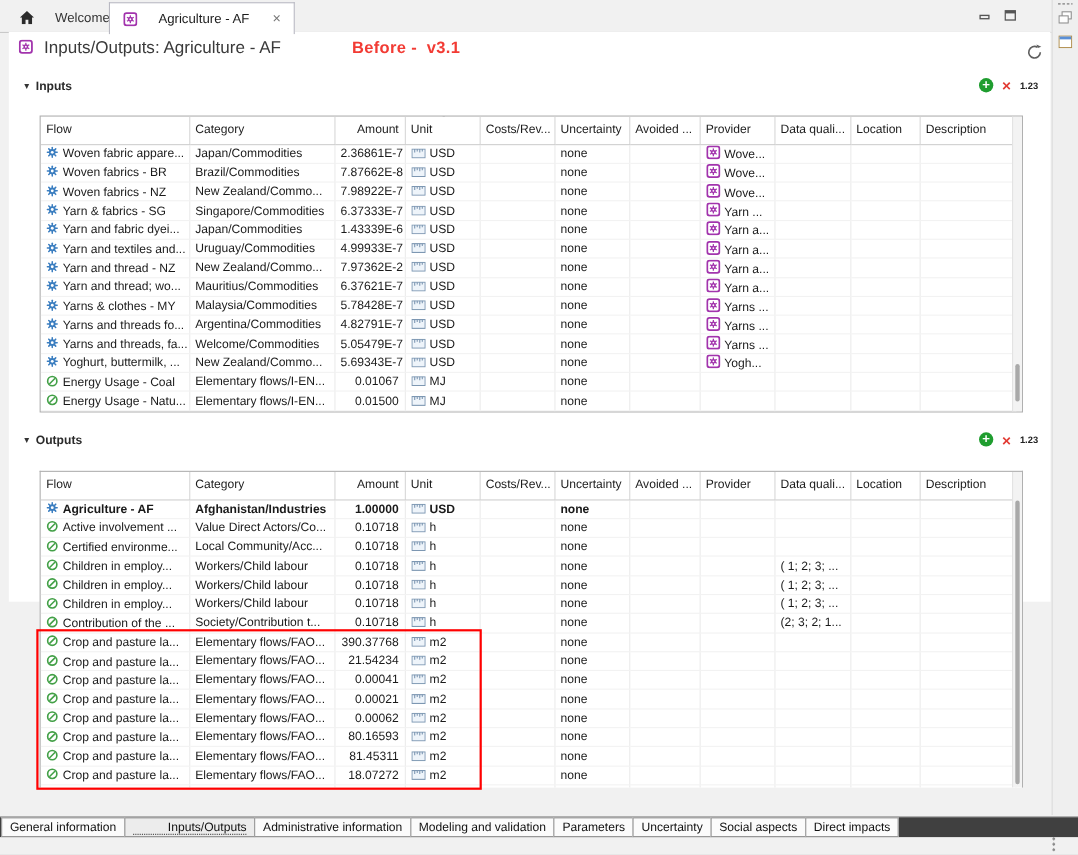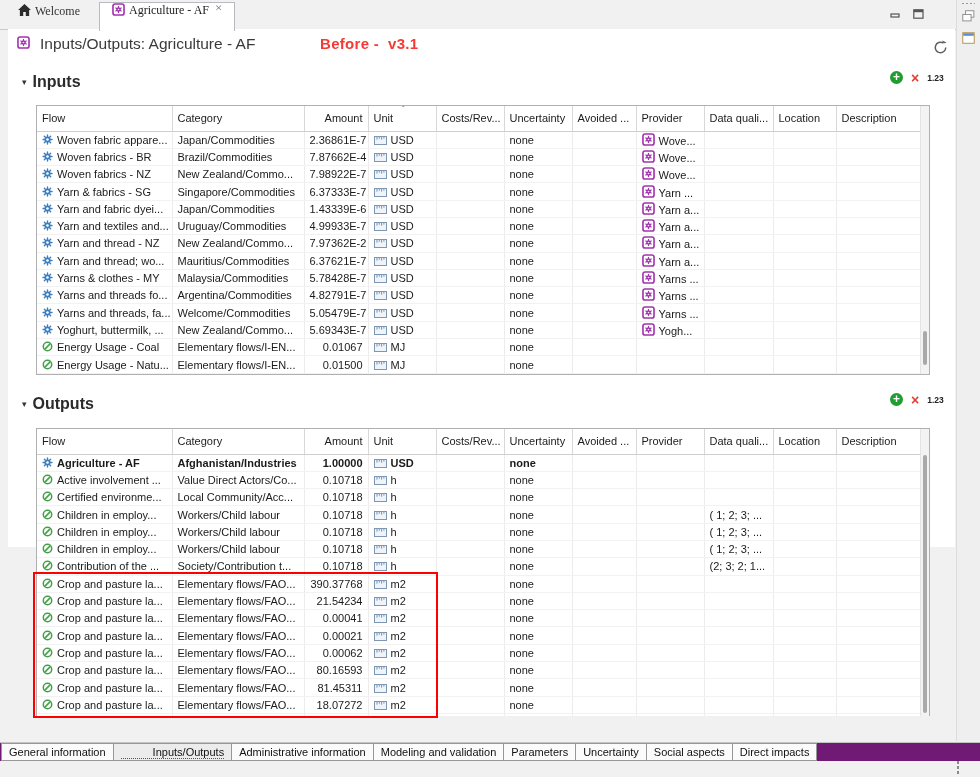--- a/index.html
+++ b/index.html
@@ -1,21 +1,21 @@
 <!DOCTYPE html>
 <html><head>
 <meta charset="utf-8">
 <style>
   html,body{margin:0;padding:0;background:#d8d8d8;}
   .app{position:relative;width:980px;height:777px;background:#f1f1f1;
        font-family:"Liberation Sans",sans-serif;color:#1c1c1c;overflow:hidden;}
 
   
   .tabstrip{position:absolute;left:0;top:0;width:956px;height:29px;background:#f1f1f1;border-bottom:1px solid #c9c9c9;}
-  .tab{position:absolute;display:flex;gap:0;font-size:12px;padding:0 12px;cursor:default;font-family:Liberation Serif, serif;}
+  .tab{position:absolute;display:flex;align-items:center;gap:15px;font-size:12px;padding:0 12px;cursor:default;}
   .tab.inactive{left:6px;top:4px;height:24px;color:#333;}
   .tab.active{left:99px;top:2px;height:28px;background:#fff;border:1px solid #b9b9c2;border-bottom:none;z-index:3;}
   .tclose{margin-left:6px;color:#777;font-size:13px;line-height:10px;}
   .win-controls{position:absolute;right:32px;top:9px;display:flex;gap:12px;z-index:2;}
   .wc{display:inline-block;line-height:0;}
 
   
   .right-strip{position:absolute;right:0;top:0;width:23px;height:741px;background:#efefef;border-left:1px solid #dcdcdc;}
   .grip{position:absolute;left:4px;top:2px;width:14px;height:3px;
         background:radial-gradient(circle,#9a9a9a 35%,transparent 40%);background-size:4px 3px;}
@@ -23,21 +23,21 @@
 
   
   .editor{position:absolute;left:8px;top:29px;width:947px;height:518px;background:#fff;}
   .title-icon{position:absolute;left:9px;top:7px;line-height:0;}
   .page-title{position:absolute;left:32px;top:6px;font-size:15.5px;color:#3a3a3a;}
   .annotation{position:absolute;left:312px;top:6px;font-size:15px;font-weight:bold;white-space:pre;letter-spacing:.3px;}
   .refresh{position:absolute;left:925px;top:11px;line-height:0;cursor:pointer;}
 
   .sec-head{position:absolute;left:14px;display:flex;align-items:center;gap:6px;}
   .tri{font-family:"DejaVu Sans",sans-serif;font-size:9px;color:#333;}
-  .sec-label{font-size:16px;font-weight:bold;color:#2b2b2b;text-align:center;}
+  .sec-label{font-size:11px;font-weight:bold;color:#2b2b2b;text-align:center;}
   .sec-tools{position:absolute;display:flex;align-items:center;gap:8px;}
   .add{width:13px;height:13px;border-radius:50%;background:#1f9d2f;color:#fff;font-size:12px;line-height:12px;
        text-align:center;font-weight:bold;cursor:pointer;}
   .rem{color:#e23b33;font-size:14px;font-weight:bold;line-height:12px;cursor:pointer;}
   .scale{font-size:8.5px;font-weight:bold;color:#222;cursor:pointer;}
 
   
   .table-wrap{position:absolute;left:28px;width:894px;background:#fff;border:1px solid #b0b0b0;overflow:hidden;box-sizing:border-box;}
   .table-wrap table{border-collapse:collapse;table-layout:fixed;width:886px;font-size:11px;}
   .table-wrap th{height:25px;font-weight:normal;text-align:left;padding:0 5px;box-sizing:border-box;
@@ -48,21 +48,21 @@
       border-bottom:1px solid #f2f2f2;white-space:nowrap;overflow:hidden;font-size:11px;color:#1a1a1a;}
   .table-wrap td.num{text-align:right;}
   tr.bold td{font-weight:bold;}
   .ci{display:inline-block;vertical-align:-1px;margin-right:4px;line-height:0;}
   .vscroll{position:absolute;top:0;right:0;width:8px;height:100%;background:#f3f3f3;border-left:1px solid #e3e3e3;}
   .vthumb{position:absolute;left:2px;width:4px;background:#a9a9a9;border-radius:2px;}
 
   .red-box{position:absolute;left:25px;top:543px;width:401px;height:142px;border:2px solid red;z-index:6;pointer-events:none;}
 
   
-  .bottom-tabs{position:absolute;left:0;top:742px;width:980px;height:19px;background:#701a75;
+  .bottom-tabs{position:absolute;left:0;top:742px;width:980px;height:19px;background:#404040;
       border-top:1px solid #c4c4c4;display:flex;align-items:stretch;padding-left:2px;box-sizing:border-box;}
   .btab{font-size:11px;padding:2px 7px 0;border:1px solid #979797;margin-left:-1px;background:#fbfbfb;
       white-space:nowrap;cursor:pointer;color:#111;}
   .btab.active{background:#ececec;}
   .btab.active span{border-bottom:1px dotted #555;padding-left:32px;}
   .grip-dots{position:absolute;left:956px;top:760px;width:4px;height:14px;
       background:radial-gradient(circle,#8a8a8a 40%,transparent 45%);background-size:4px 5px;}
 </style>
 </head>
 <body>
@@ -210,21 +210,21 @@
                     <g fill="#3b7ec0">
                       <rect x="7" y="0.5" width="2" height="15" rx="1"></rect>
                       <rect x="7" y="0.5" width="2" height="15" rx="1" transform="rotate(45 8 8)"></rect>
                       <rect x="7" y="0.5" width="2" height="15" rx="1" transform="rotate(90 8 8)"></rect>
                       <rect x="7" y="0.5" width="2" height="15" rx="1" transform="rotate(135 8 8)"></rect>
                       <circle cx="8" cy="8" r="4.4"></circle>
                     </g>
                     <circle cx="8" cy="8" r="1.9" fill="#fff"></circle>
                   </svg></span><span>Woven fabrics - BR</span></td>
               <td>Brazil/Commodities</td>
-              <td class="num">7.87662E-4</td>
+              <td class="num">7.87662E-8</td>
               <td class="unit"><span class="ci"><svg width="13" height="9" viewBox="0 0 13 9">
                     <rect x="0.5" y="0.5" width="12" height="8" fill="#eef4fa" stroke="#7d97b2"></rect>
                     <path d="M3 0.5v3.2M5.3 0.5v2.2M7.6 0.5v3.2M9.9 0.5v2.2" stroke="#7d97b2" fill="none"></path>
                   </svg></span><span>USD</span></td>
               <td></td>
               <td>none</td>
               <td></td>
               <td class="prov"><span class="ci"><svg width="13" height="13" viewBox="0 0 16 16">
                     <rect x="1.2" y="1.2" width="13.6" height="13.6" rx="2.6" fill="none" stroke="#a234ad" stroke-width="2"></rect>
                     <g fill="#a234ad">

